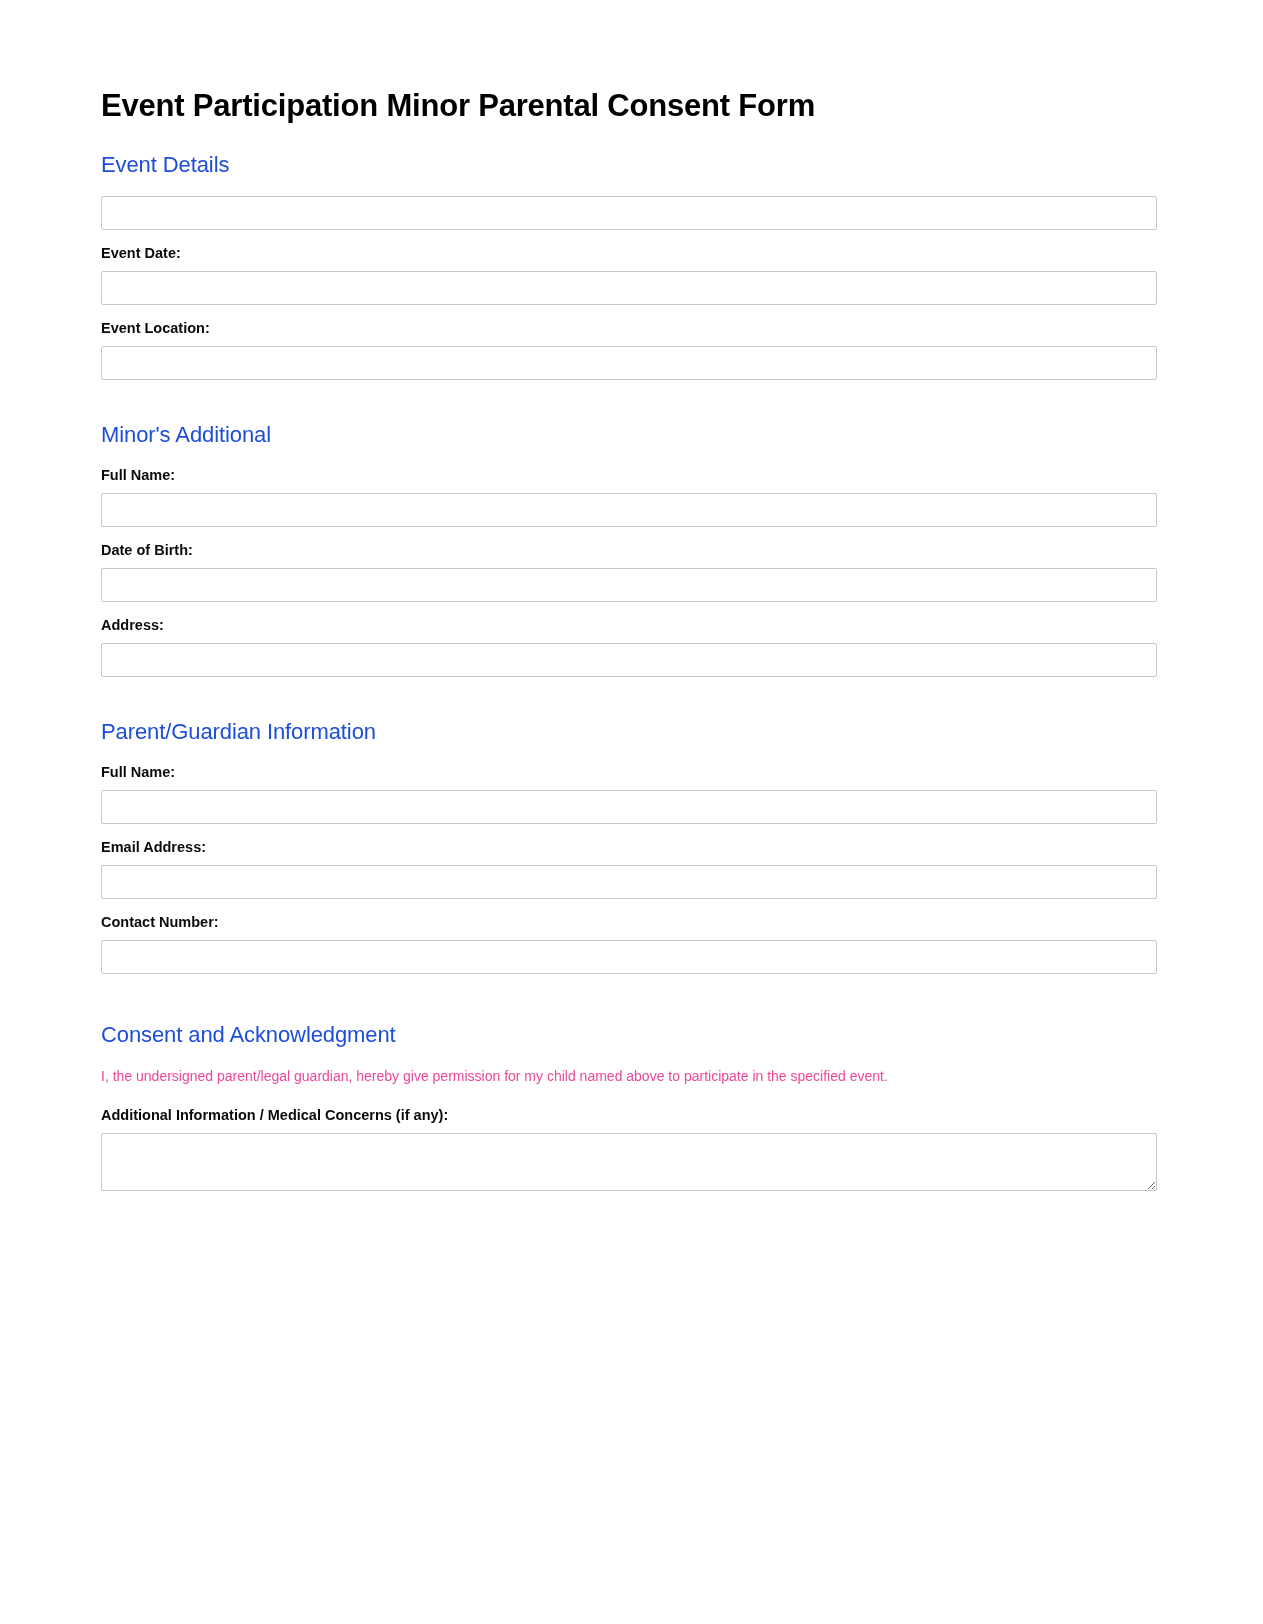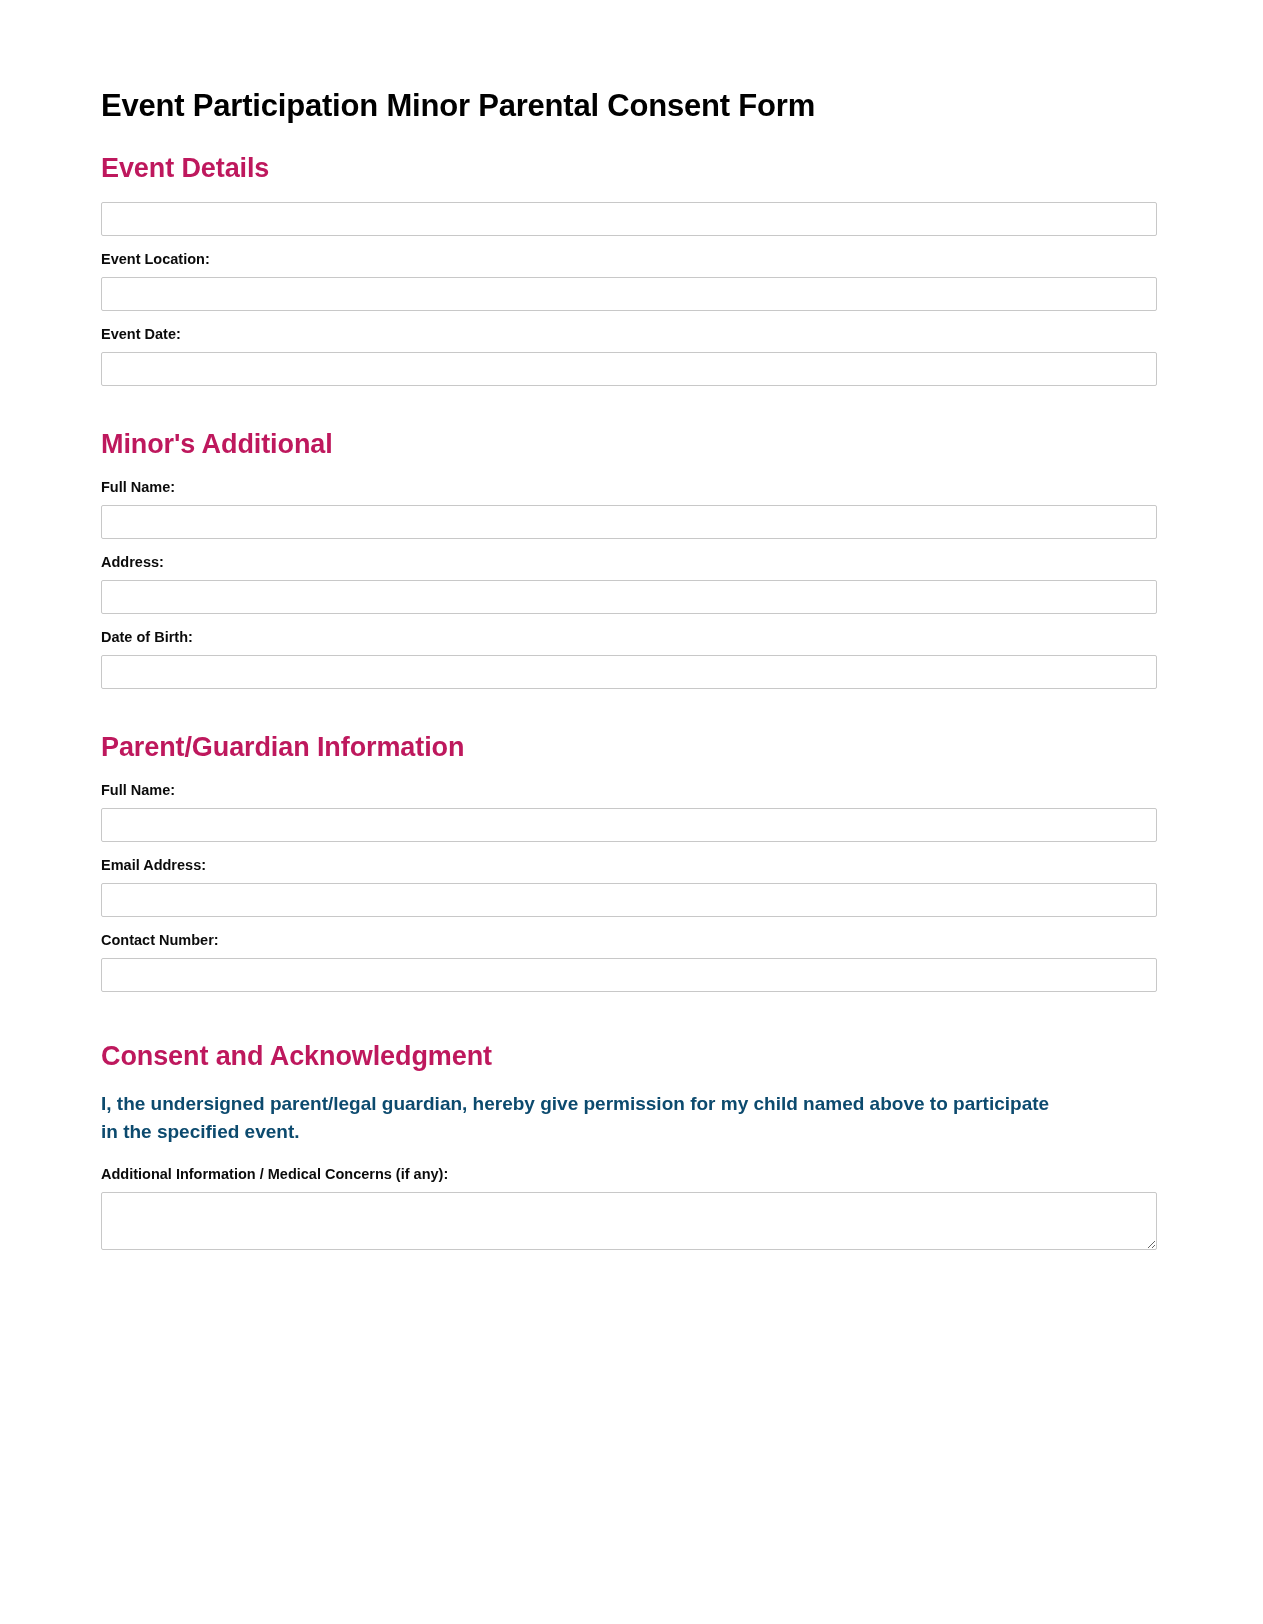--- a/index.html
+++ b/index.html
@@ -31,26 +31,26 @@
     color: #000;
   }
   .section {
     margin: 0 0 42px 0;
   }
   .section.tight {
     margin-bottom: 34px;
     margin-top: 48px;
   }
   .section-heading {
-    font-size: 27px;
-    font-weight: bold;
+    font-size: 22px;
+    font-weight: normal;
     line-height: 1.2;
     letter-spacing: -0.1px;
     margin: 0 0 18px 0;
-    color: #be185d;
+    color: #1d4ed8;
   }
   .field {
     margin: 0 0 14px 0;
   }
   .field:last-child {
     margin-bottom: 0;
   }
   .field-label {
     display: block;
     font-size: 14.5px;
@@ -67,25 +67,25 @@
     padding: 4px 8px;
     border: 1px solid #c8c8c8;
     border-radius: 2px;
     background: #ffffff;
     font-family: "Liberation Sans", sans-serif;
     font-size: 14px;
     color: #000;
     outline: none;
   }
   .consent-text {
-    font-size: 19px;
-    font-weight: bold;
+    font-size: 14px;
+    font-weight: normal;
     line-height: 1.45;
     margin: 0 0 20px 0;
-    color: #0c4a6e;
+    color: #ec4899;
   }
   .text-area {
     box-sizing: border-box;
     display: block;
     width: 1056px;
     height: 58px;
     padding: 6px 8px;
     border: 1px solid #c8c8c8;
     border-radius: 2px;
     background: #ffffff;
@@ -104,45 +104,45 @@
   <h1 class="form-title">Event Participation Minor Parental Consent Form</h1>
 
   <section class="section">
     <h2 class="section-heading">Event Details</h2>
 
     <div class="field">
       <input class="text-input" type="text" placeholder="" style="">
     </div>
 
     <div class="field">
-      <label class="field-label">Event Location:</label>
+      <label class="field-label">Event Date:</label>
       <input class="text-input" type="text" placeholder="" style="">
     </div>
 
     <div class="field">
-      <label class="field-label">Event Date:</label>
+      <label class="field-label">Event Location:</label>
       <input class="text-input" type="text" placeholder="" style="">
     </div>
   </section>
 
   <section class="section">
     <h2 class="section-heading">Minor's Additional</h2>
 
     <div class="field">
       <label class="field-label">Full Name:</label>
       <input class="text-input" type="text" placeholder="" style="">
     </div>
 
     <div class="field">
-      <label class="field-label">Address:</label>
+      <label class="field-label">Date of Birth:</label>
       <input class="text-input" type="text" placeholder="" style="">
     </div>
 
     <div class="field">
-      <label class="field-label">Date of Birth:</label>
+      <label class="field-label">Address:</label>
       <input class="text-input" type="text" placeholder="" style="">
     </div>
   </section>
 
   <section class="section">
     <h2 class="section-heading">Parent/Guardian Information</h2>
 
     <div class="field">
       <label class="field-label">Full Name:</label>
       <input class="text-input" type="text" placeholder="" style="">

